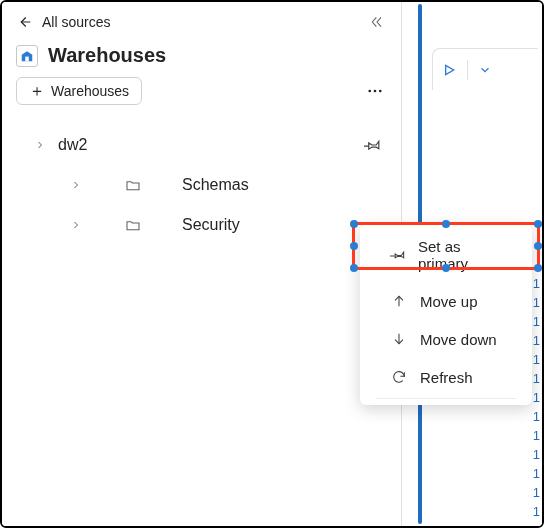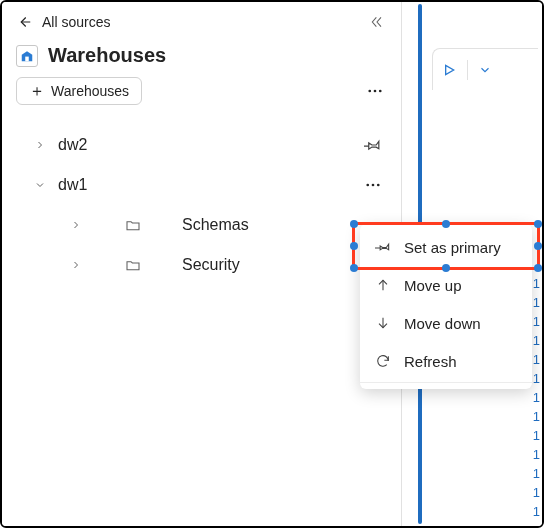--- a/index.html
+++ b/index.html
@@ -130,21 +130,21 @@
 
   
   .context-menu {
     position: absolute;
     left: 360px;
     top: 224px;
     width: 172px;
     background: #fff;
     border-radius: 6px;
     box-shadow: 0 4px 16px rgba(0,0,0,0.18);
-    padding: 4px 0;
+    padding: 4px 16px;
     z-index: 10;
   }
   .menu-item {
     display:flex; align-items:center;
     gap: 12px;
     padding: 10px 14px;
     font-size: 15px;
     color:#242424;
   }
   .menu-item .icon { width:18px; height:18px; display:flex; align-items:center; justify-content:center; color:#424242; }
@@ -222,35 +222,20 @@
             </svg>
         </span>
         <span class="tree-label">dw2</span>
         <span class="tree-action">
           <svg width="18" height="18" viewBox="0 0 24 24" fill="none" stroke="#424242" stroke-width="1.6">
               <path d="M14 3l7 7-4 1-4 4-1 5-3-3-5 5 5-5-3-3 5-1 4-4z" transform="rotate(45 12 12)"></path>
             </svg>
         </span>
       </div>
 
-      <div class="tree-item level1">
-        <span class="chevron">
-          <svg width="12" height="12" viewBox="0 0 24 24" fill="none" stroke="#616161" stroke-width="2">
-              <path d="M6 9l6 6 6-6"></path>
-            </svg>
-        </span>
-        <span class="tree-label">dw1</span>
-        <span class="tree-action">
-          <svg width="18" height="18" viewBox="0 0 24 24" fill="#242424">
-              <circle cx="5" cy="12" r="1.8"></circle>
-              <circle cx="12" cy="12" r="1.8"></circle>
-              <circle cx="19" cy="12" r="1.8"></circle>
-            </svg>
-        </span>
-      </div>
 
       <div class="tree-item level2">
         <span class="chevron">
           <svg width="12" height="12" viewBox="0 0 24 24" fill="none" stroke="#616161" stroke-width="2">
               <path d="M9 6l6 6-6 6"></path>
             </svg>
         </span>
         <span class="folder-icon">
           <svg width="16" height="16" viewBox="0 0 24 24" fill="none" stroke="#616161" stroke-width="1.6">
               <path d="M3 7h6l2 2h10v10H3z"></path>

